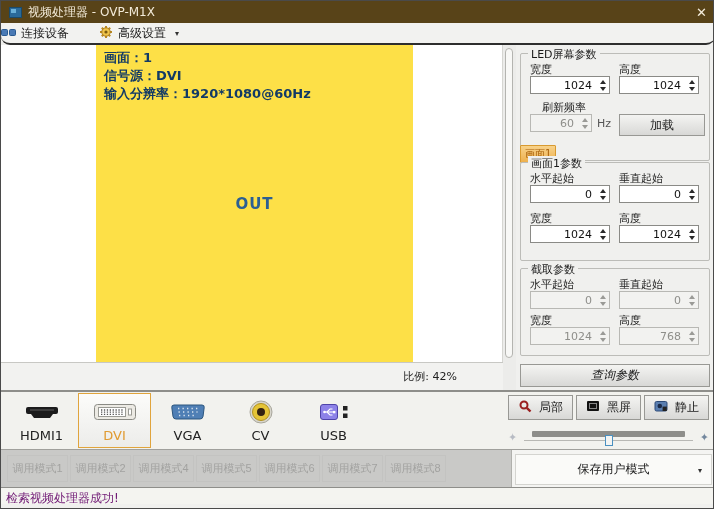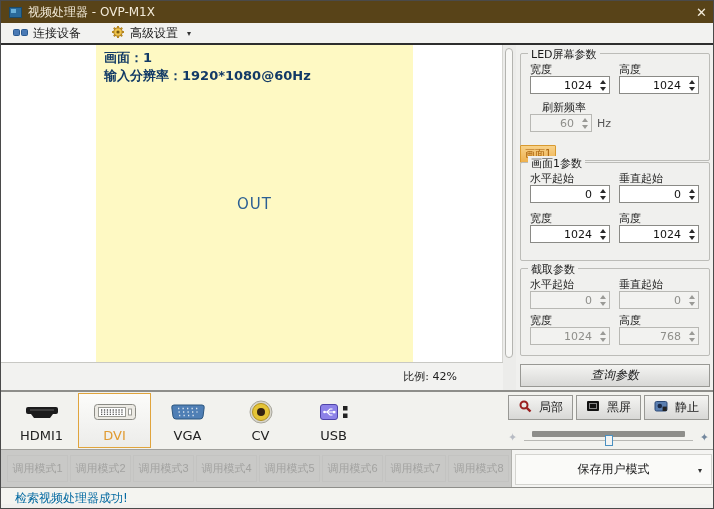--- a/index.html
+++ b/index.html
@@ -12,31 +12,31 @@
   .titlebar { position:absolute; left:0; top:0; width:714px; height:22px;
     background:#584318; color:#f2ead8; display:flex; align-items:center;
     padding:0 8px; font-size:12px; }
   .title-icon { margin-right:6px; display:flex; }
   .title-text { white-space:nowrap; }
   .close-btn { margin-left:auto; font-size:13px; color:#f5eedd; width:26px;
     text-align:right; cursor:default; }
   
   .toolbar { position:absolute; left:0; top:22px; width:714px; height:22px;
     background:#f2f2f0; border-bottom:2px solid #2e2e2e; display:flex;
-    align-items:center; padding-left:12px; font-size:12px; color:#1a1a1a; }
+    align-items:center; padding-left:0; font-size:12px; color:#1a1a1a;border-radius:9px; }
   .tool-item { display:flex; align-items:center; gap:5px; margin-right:30px; height:18px; }
   .tool-caret { font-size:8px; color:#333; margin-left:4px; }
   
   .preview-container { position:absolute; left:0; top:44px; width:502px; height:317px;
     background:#ffffff; border-right:1px solid #d6d6d2; }
   .blue-panel { position:absolute; left:95px; top:0; width:317px; height:317px;
-    background:#fef9c3; color:#123a66; }
+    background:#fde047; color:#123a66; }
   .panel-info { padding:4px 8px; font-size:13px; font-weight:bold; line-height:1.4; }
   .out-label { position:absolute; left:0; top:150px; width:100%; text-align:center;
-    color:#2b5f93; font-size:15px; font-weight:normal; letter-spacing:1px; }
+    color:#2b5f93; font-size:15px; font-weight:bold; letter-spacing:1px; }
   .ratio-bar { position:absolute; left:0; top:361px; width:502px; height:28px;
     background:#f2f2f0; border-top:1px solid #c8c8c4; font-size:11px; color:#222;
     text-align:right; line-height:27px; padding-right:46px; }
   .scroll-strip { position:absolute; left:502px; top:44px; width:13px; height:345px;
     background:#ececea; }
   .scroll-thumb { position:absolute; left:2px; top:3px; width:8px; height:310px;
     background:#f8f8f6; border:1px solid #b4b4b0; border-radius:4px; }
   
   .right-panel { position:absolute; left:515px; top:44px; width:199px; height:345px;
     background:#f0f0ee; }
@@ -102,22 +102,22 @@
   .mode-btn { width:61px; height:27px; background:#c9c9c7; border:1px solid #c3c3c1;
     color:#a2a2a0; font-size:11px; display:flex; align-items:center; justify-content:center; }
   .save-area { position:absolute; left:510px; top:0; width:204px; height:38px;
     background:#f4f4f2; border-left:1px solid #b0b0ac; display:flex; align-items:center; }
   .save-btn { flex:1; margin:2px 3px; height:31px; background:#fafaf8;
     border:1px solid #d4d4d0; position:relative; font-size:12px; color:#1a1a1a;
     display:flex; align-items:center; justify-content:center; }
   .save-caret { position:absolute; right:9px; top:11px; font-size:8px; color:#333; }
   
   .statusbar { position:absolute; left:0; top:486px; width:714px; height:17px;
-    background:#f4f4f0; border-top:1px solid #8e8e8a; font-size:12px; color:#0369a1;
-    line-height:21px; padding-left:14px; }
+    background:#f4f4f0; border-top:1px solid #8e8e8a; font-size:12px; color:#701a75;
+    line-height:21px; padding-left:5px; }
 </style>
 </head>
 <body>
 
 <div id="window">
 
   <div class="titlebar">
     <span class="title-icon">
       <svg width="13" height="11" viewBox="0 0 13 11">
           <rect x="0.5" y="0.5" width="12" height="10" fill="#2a6a9a" stroke="#1a4a6a"></rect>
@@ -153,20 +153,21 @@
       </span>
       <span>高级设置</span>
       <span class="tool-caret">▾</span>
     </div>
   </div>
 
   <div class="preview-container">
     <div class="blue-panel">
       <div class="panel-info">
         <div>画面：1</div>
+        <div>信号源：DVI</div>
         <div>输入分辨率：1920*1080@60Hz</div>
       </div>
       <div class="out-label">OUT</div>
     </div>
   </div>
   <div class="ratio-bar">
     <span>比例: 42%</span>
   </div>
   <div class="scroll-strip">
     <div class="scroll-thumb"></div>
@@ -194,20 +195,21 @@
       </div>
       <span class="fld-label" style="left:9px;top:46px;margin-left:12px;">刷新频率</span>
       <div class="spin disabled" style="left:9px;top:60px;width:62px;">
         <span class="spin-val">60</span>
         <span class="spin-arrows">
             <i class="tri-up"></i>
             <i class="tri-dn"></i>
           </span>
       </div>
       <span class="hz-label" style="left:76px;top:63px;">Hz</span>
+      <button class="win-btn load-btn">加载</button>
     </div>
 
     <span class="screen-tab">画面1</span>
 
     <div class="groupbox g-screen">
       <span class="group-title">画面1参数</span>
       <span class="fld-label" style="left:9px;top:8px;">水平起始</span>
       <div class="spin" style="left:9px;top:22px;">
         <span class="spin-val">0</span>
         <span class="spin-arrows">
@@ -389,21 +391,20 @@
         </div>
         <span class="slider-end right">✦</span>
       </div>
     </div>
   </div>
 
   <div class="modes-row">
     <div class="modes">
       <button class="mode-btn">调用模式1</button>
       <button class="mode-btn">调用模式2</button>
-      <button class="mode-btn">调用模式3</button>
       <button class="mode-btn">调用模式4</button>
       <button class="mode-btn">调用模式5</button>
       <button class="mode-btn">调用模式6</button>
       <button class="mode-btn">调用模式7</button>
       <button class="mode-btn">调用模式8</button>
     </div>
     <div class="save-area">
       <button class="save-btn">
         <span>保存用户模式</span>
         <span class="save-caret">▾</span>

